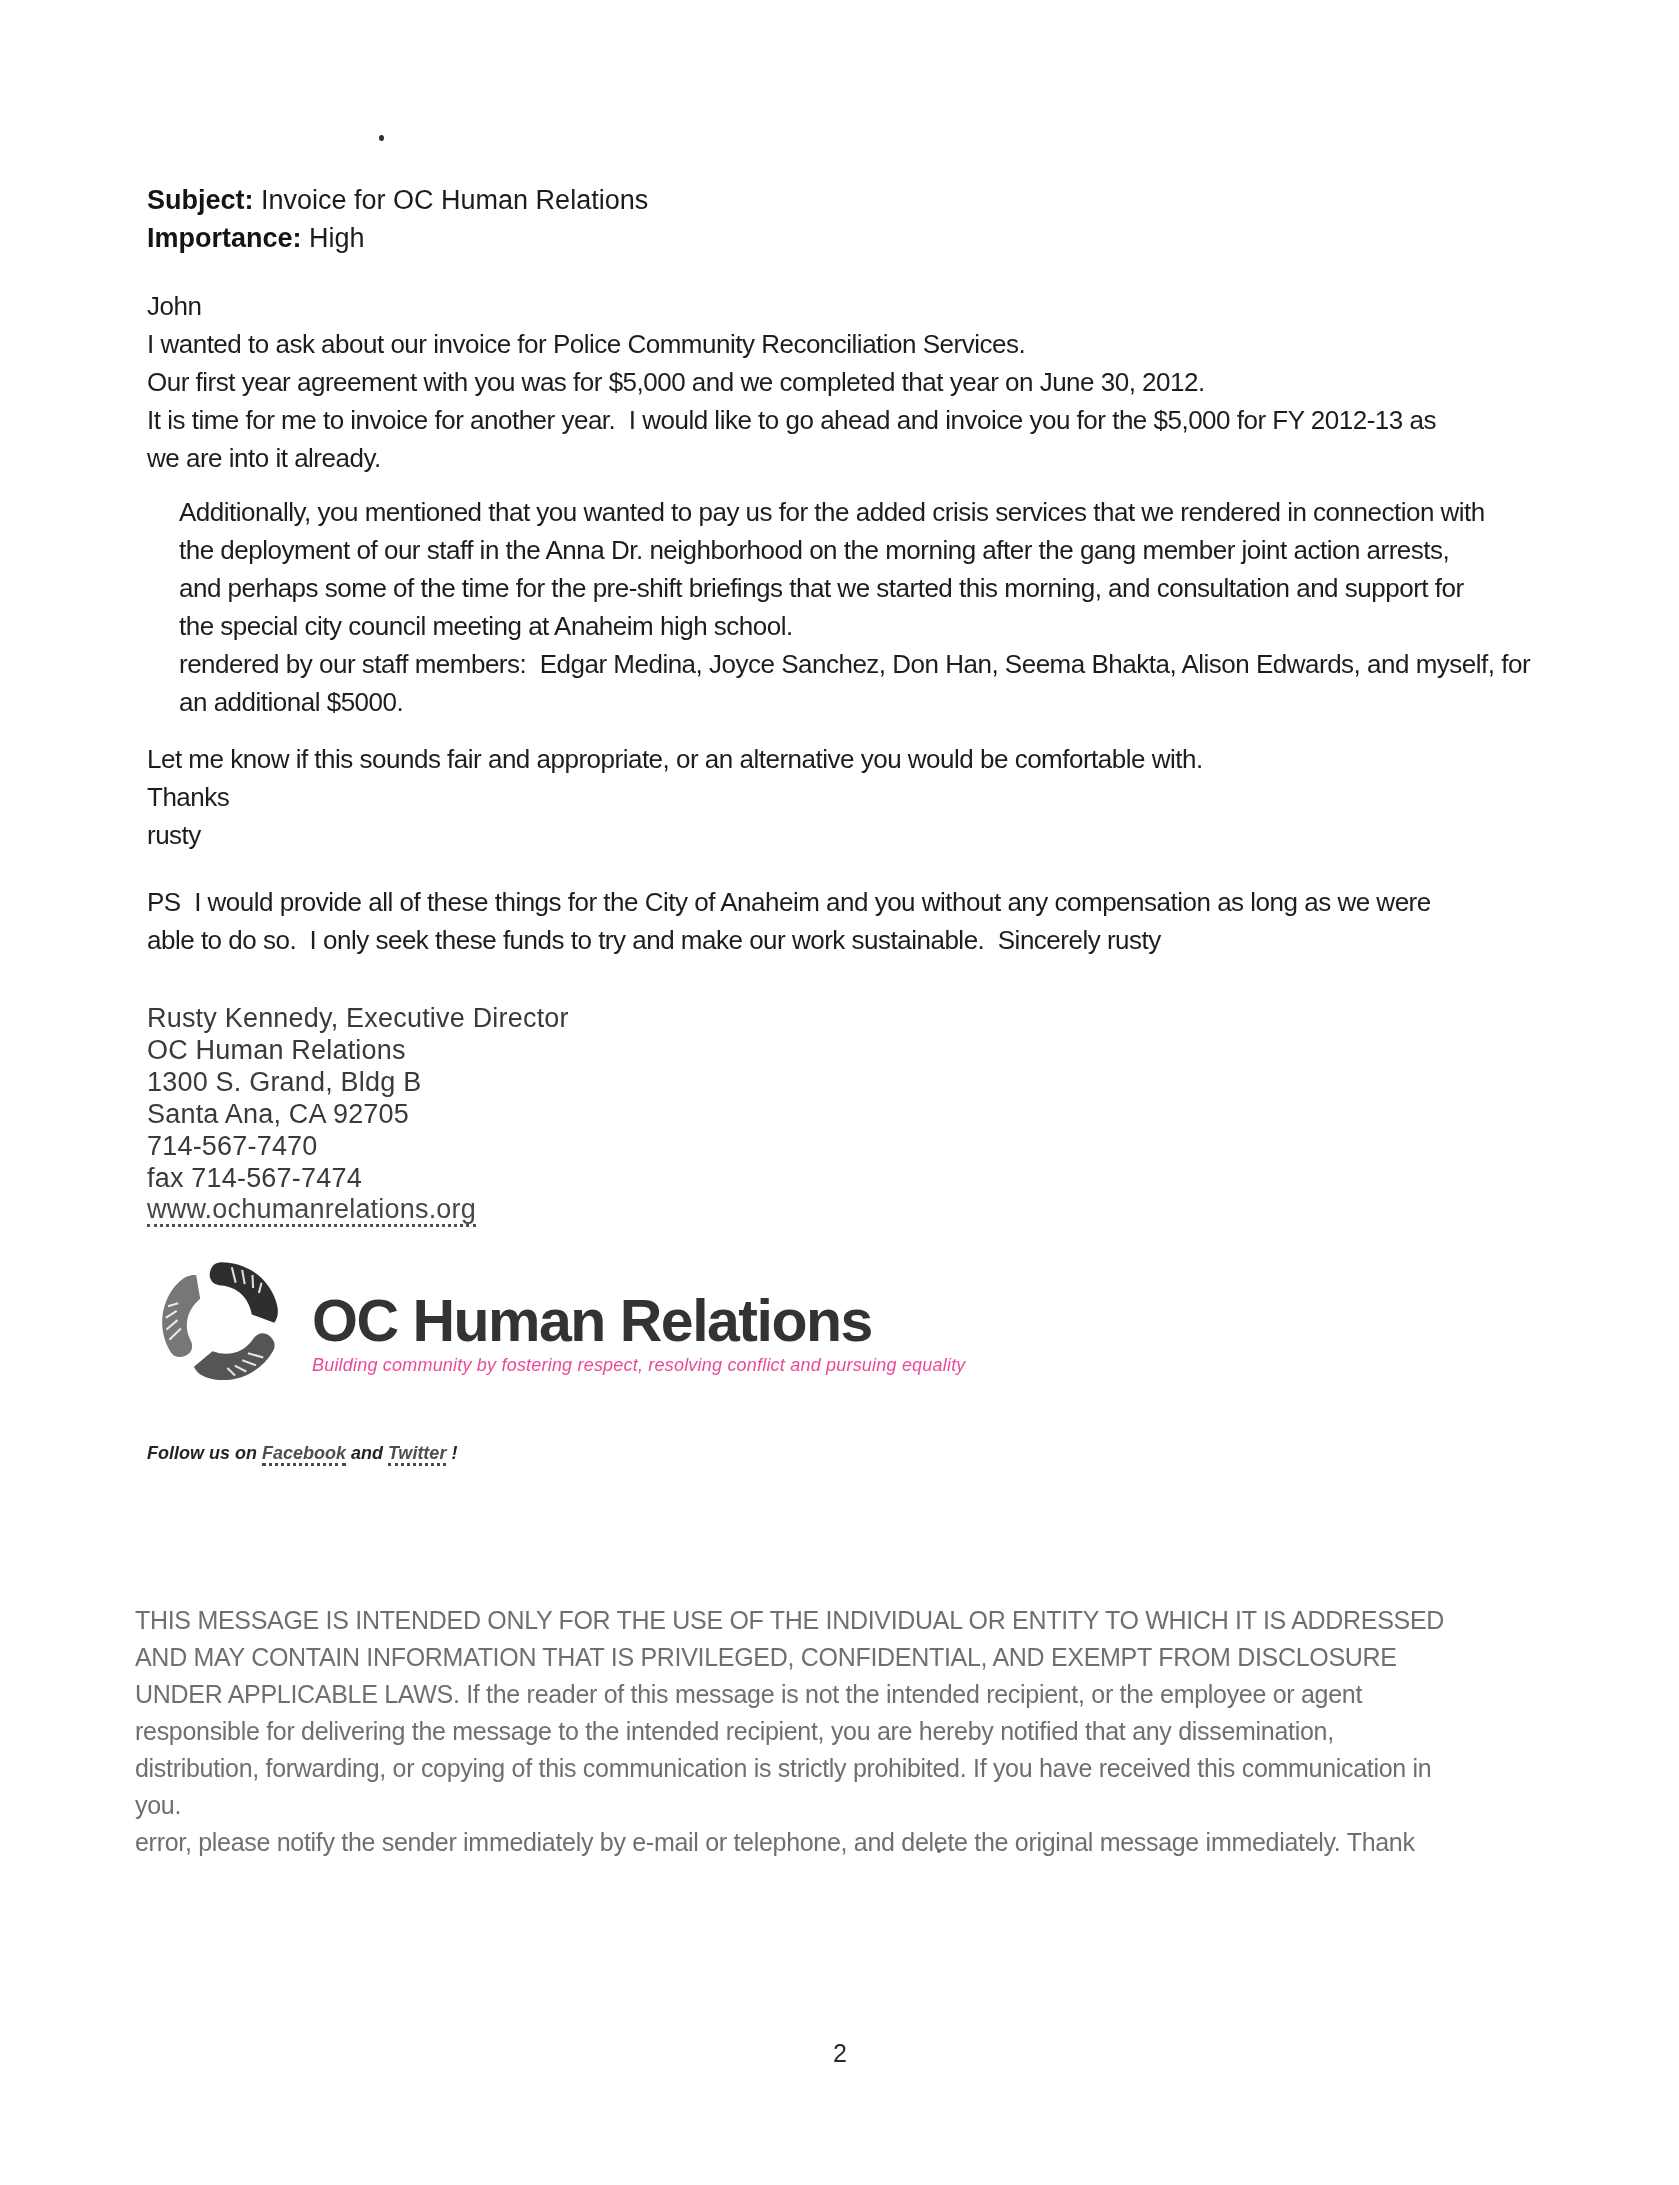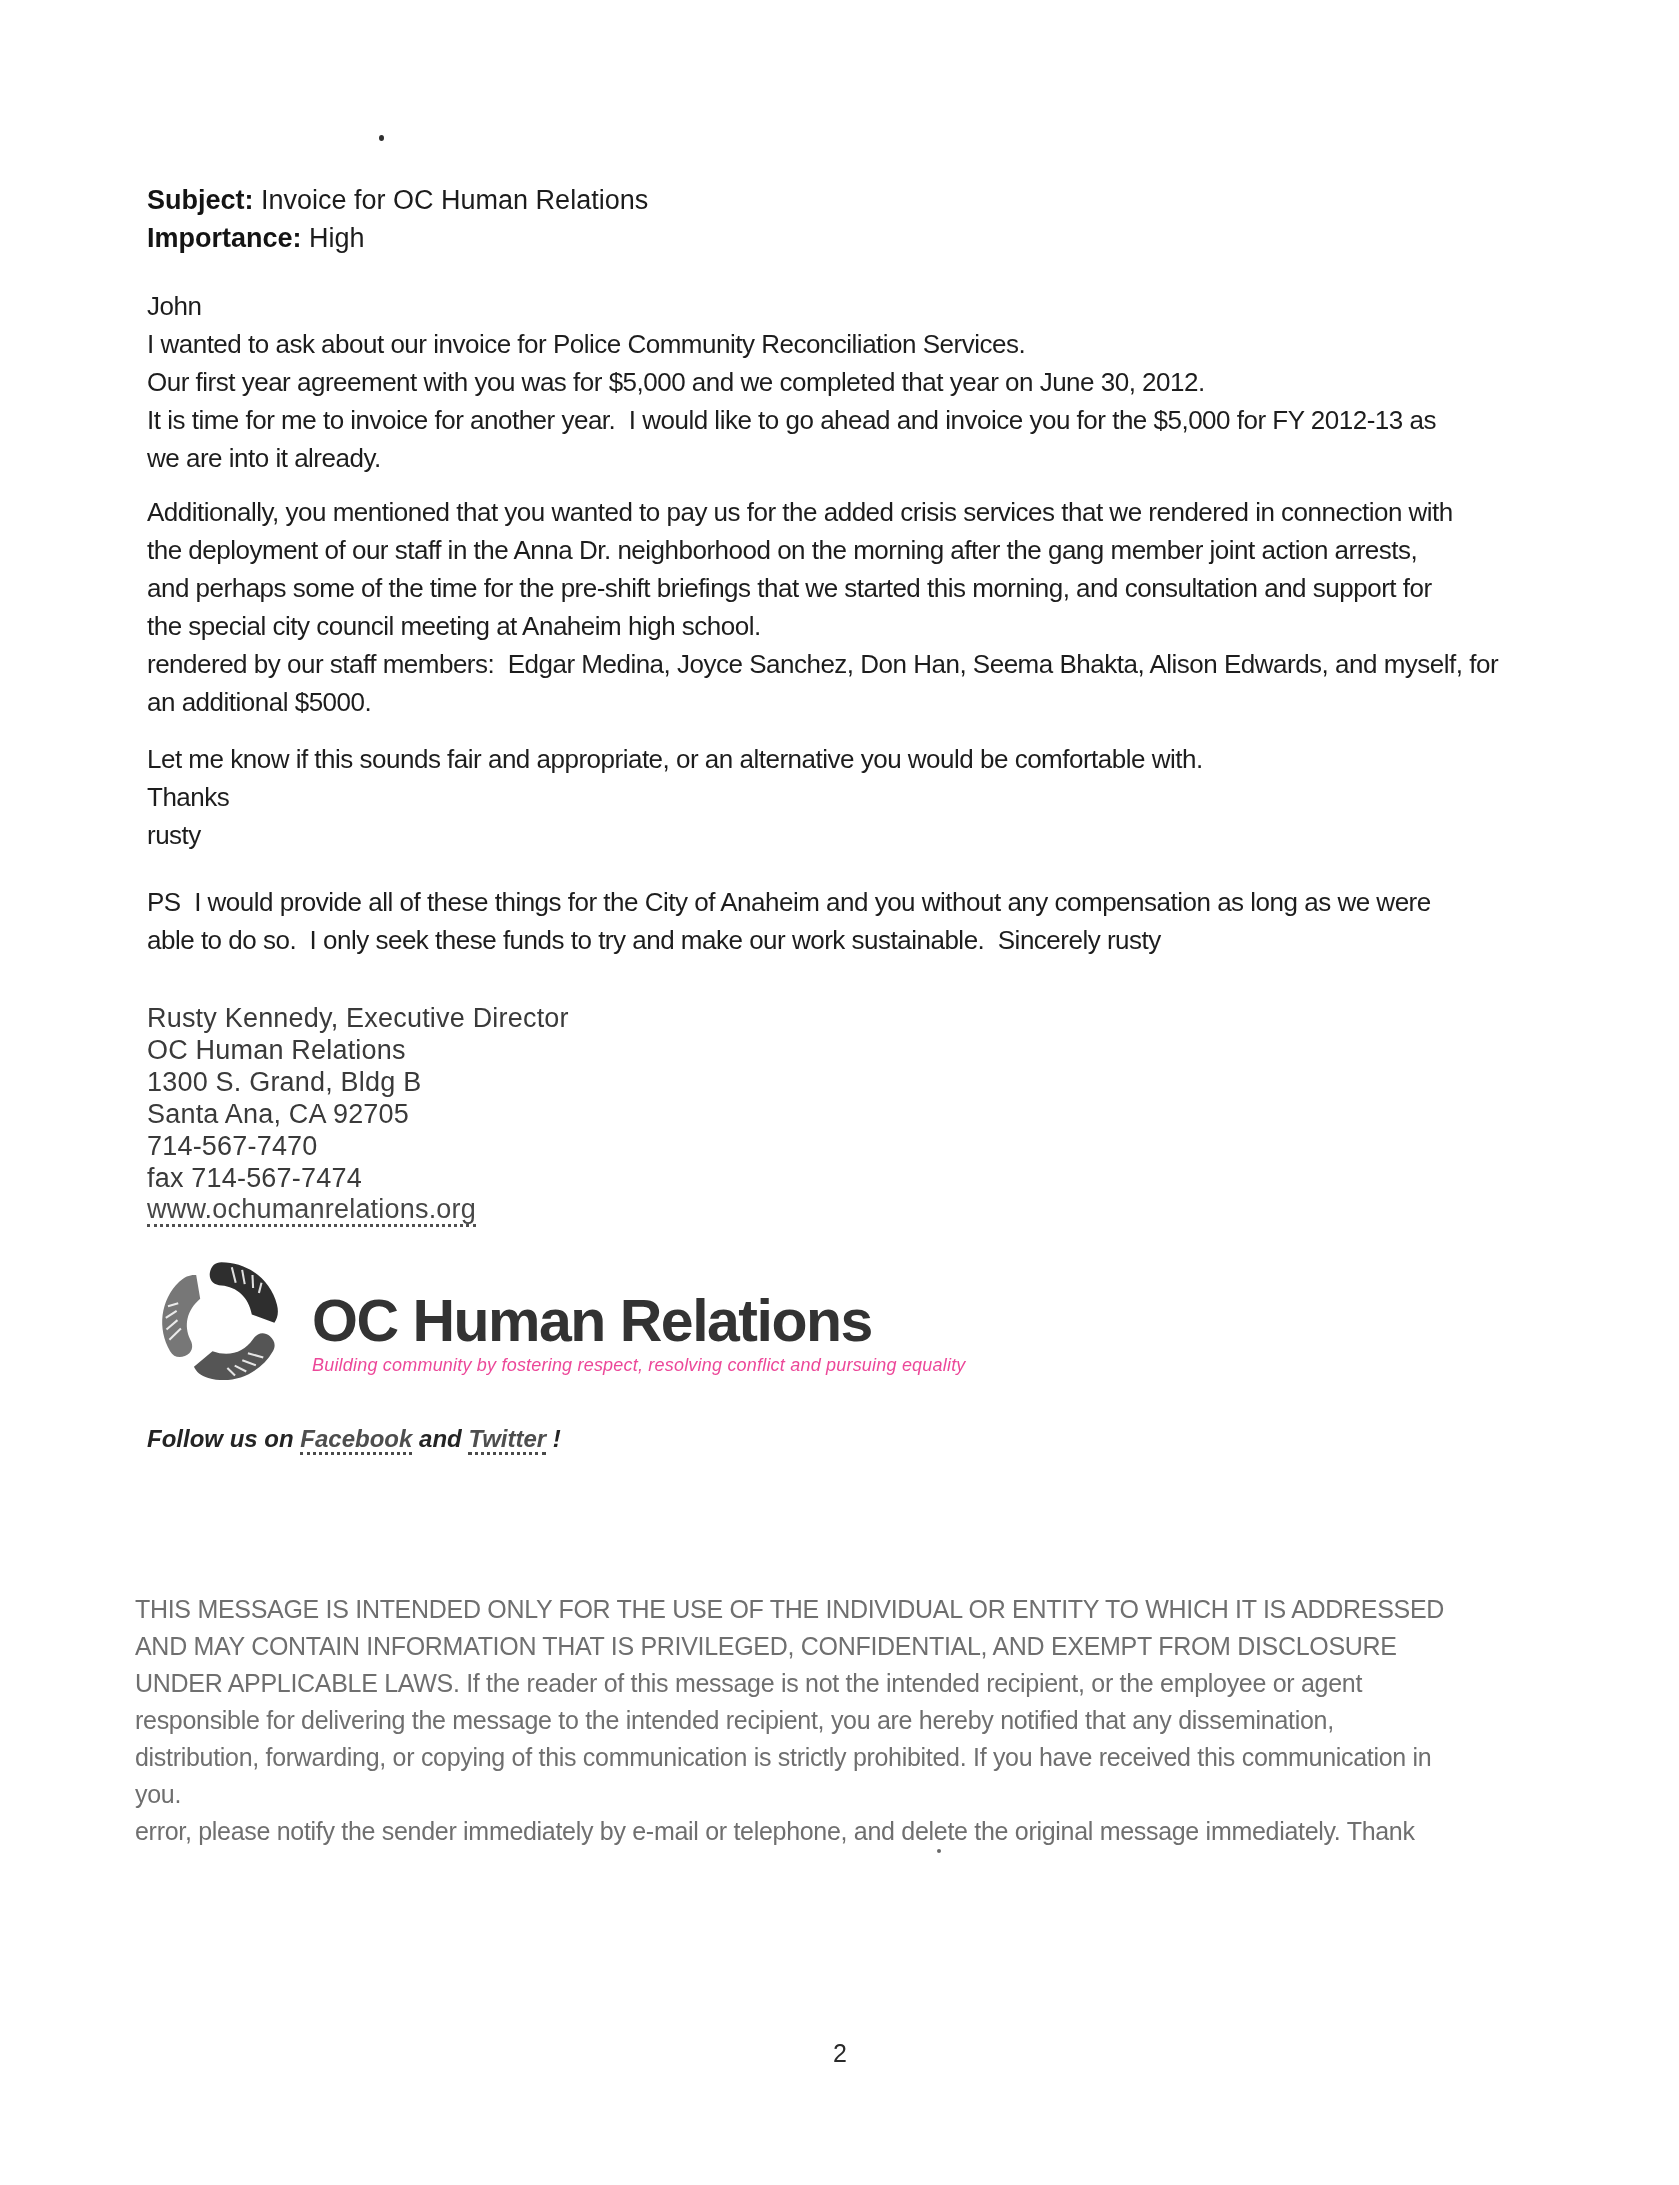--- a/index.html
+++ b/index.html
@@ -14,21 +14,21 @@
   }
   .artifact { position:absolute; background:#2f2f2f; border-radius:50%; }
   .dot1 { left:379px; top:135px; width:5px; height:6px; }
   .dot2 { left:937px; top:1849px; width:4px; height:4px; background:#6a6a6a; }
 
   .hline { font-size:27px; line-height:38px; color:#1c1c1c; white-space:pre; }
   .hline .b { font-weight:bold; color:#141414; }
 
   .body-text { margin-top:30px; }
   .line { font-size:26px; line-height:38px; color:#1d1d1d; white-space:pre; letter-spacing:-0.5px; }
-  .mt16 { margin-top:16px; }
+  .mt16 { margin-top:16px;margin-left:32px; }
   .mt19 { margin-top:19px; }
   .mt29 { margin-top:29px; }
 
   .sig { margin-top:43px; }
   .sline { font-size:27px; line-height:32px; color:#3a3a3a; white-space:pre; letter-spacing:0.2px; }
   .siglink {
     display:inline-block; font-size:27px; line-height:30px; color:#474747;
     text-decoration:none; border-bottom:3px dotted #4f4f4f; letter-spacing:0.2px;
     cursor:pointer;
   }
@@ -38,21 +38,21 @@
   .logo-text { margin:36px 0 0 26px; }
   .logo-title {
     font-size:59px; font-weight:bold; color:#333333;
     letter-spacing:-1.5px; line-height:61px;
   }
   .logo-tagline {
     margin-top:3px; font-size:18px; font-style:italic; font-weight:400;
     color:#ec4899; letter-spacing:0.2px;
   }
 
-  .follow { margin-top:37px; font-size:24px; font-weight:bold; font-style:italic; color:#242424; }
+  .follow { margin-top:55px; font-size:18px; font-weight:bold; font-style:italic; color:#242424; }
   .follow span, .follow a { white-space:pre; }
   .flink { color:#4e4e4e; text-decoration:none; border-bottom:3px dotted #4a4a4a; cursor:pointer; }
 
   .disclaimer { margin-top:138px; margin-left:-12px; }
   .dline { font-size:25px; line-height:37px; color:#6f6f6f; white-space:pre; letter-spacing:-0.3px; }
 
   .pagenum { position:absolute; left:833px; top:2039px; font-size:25px; color:#2a2a2a; }
 </style>
 </head>
 <body>

